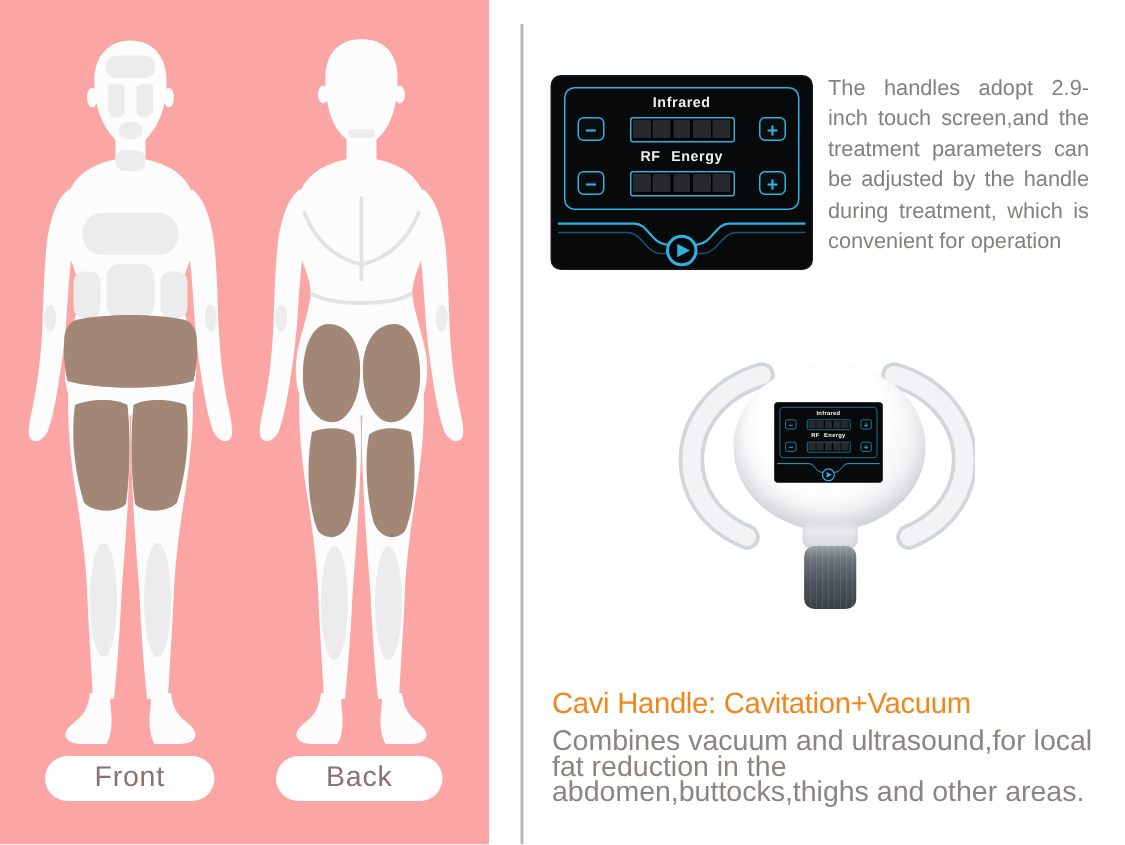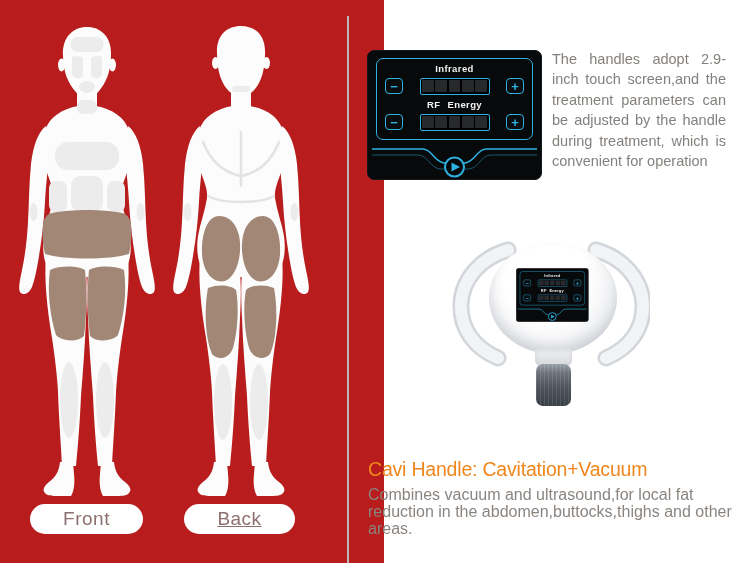--- a/index.html
+++ b/index.html
@@ -2,31 +2,31 @@
 <html><head>
 <meta charset="utf-8">
 <style>
   html,body { margin:0; padding:0; background:#ffffff; }
   .page {
     position:relative; width:750px; height:563px; background:#ffffff;
     overflow:hidden; font-family:"Liberation Sans", sans-serif;
   }
 
   
-  .left-panel { position:absolute; left:0; top:0; width:384px; height:563px; background:#b91c1c; }
+  .left-panel { position:absolute; left:0; top:0; width:326px; height:563px; background:#fca5a5; }
   .figures { position:absolute; left:0; top:0; width:344px; height:563px; }
   .divider { position:absolute; left:347px; top:16px; width:2px; height:547px; background:#b9b9b9; }
 
   .pill {
     position:absolute; background:#ffffff; border-radius:16px;
     display:flex; align-items:center; justify-content:center;
     color:#8d7070; font-size:19px; letter-spacing:0.5px;
   }
   .pill-front { left:30px; top:504px; width:113px; height:30px; }
-  .pill-back  { left:184px; top:504px; width:111px; height:30px;text-decoration:underline; }
+  .pill-back  { left:184px; top:504px; width:111px; height:30px; }
 
   
   .ts-screen {
     position:relative; width:175px; height:130px; background:#07090b;
     border-radius:7px; border:1px solid #15181c; box-sizing:border-box;
   }
   .ts-panel {
     position:absolute; left:8px; top:7px; width:157px; height:82px;
     border:1.5px solid #2eb2e2; border-radius:7px; box-sizing:border-box;
     display:flex; flex-direction:column; padding:2px 6px 2px 6px;
@@ -55,21 +55,21 @@
   .handles-text {
     position:absolute; left:552px; top:49px; width:174px;
     font-size:14.5px; line-height:20.4px; color:#84807d; text-align:justify;
   }
   .cavi-heading {
     position:absolute; left:368px; top:458px;
     font-size:19.5px; font-weight:normal; color:#f0861c; letter-spacing:-0.2px;
   }
   .cavi-text {
     position:absolute; left:368px; top:486px; width:368px;
-    font-size:16px; line-height:17px; color:#8b8580;
+    font-size:19px; line-height:17px; color:#8b8580;
   }
 
   
   .device { position:absolute; left:450px; top:236px; width:200px; height:172px; }
   .wings { position:absolute; left:0; top:0; width:200px; height:172px; }
   .device-body {
     position:absolute; left:39px; top:6px; width:128px; height:112px; border-radius:50%;
     background:radial-gradient(ellipse at 45% 32%, #ffffff 42%, #f1f2f4 68%, #dcdfe3 100%);
     box-shadow: inset 0 -8px 12px rgba(150,156,166,0.35);
   }

